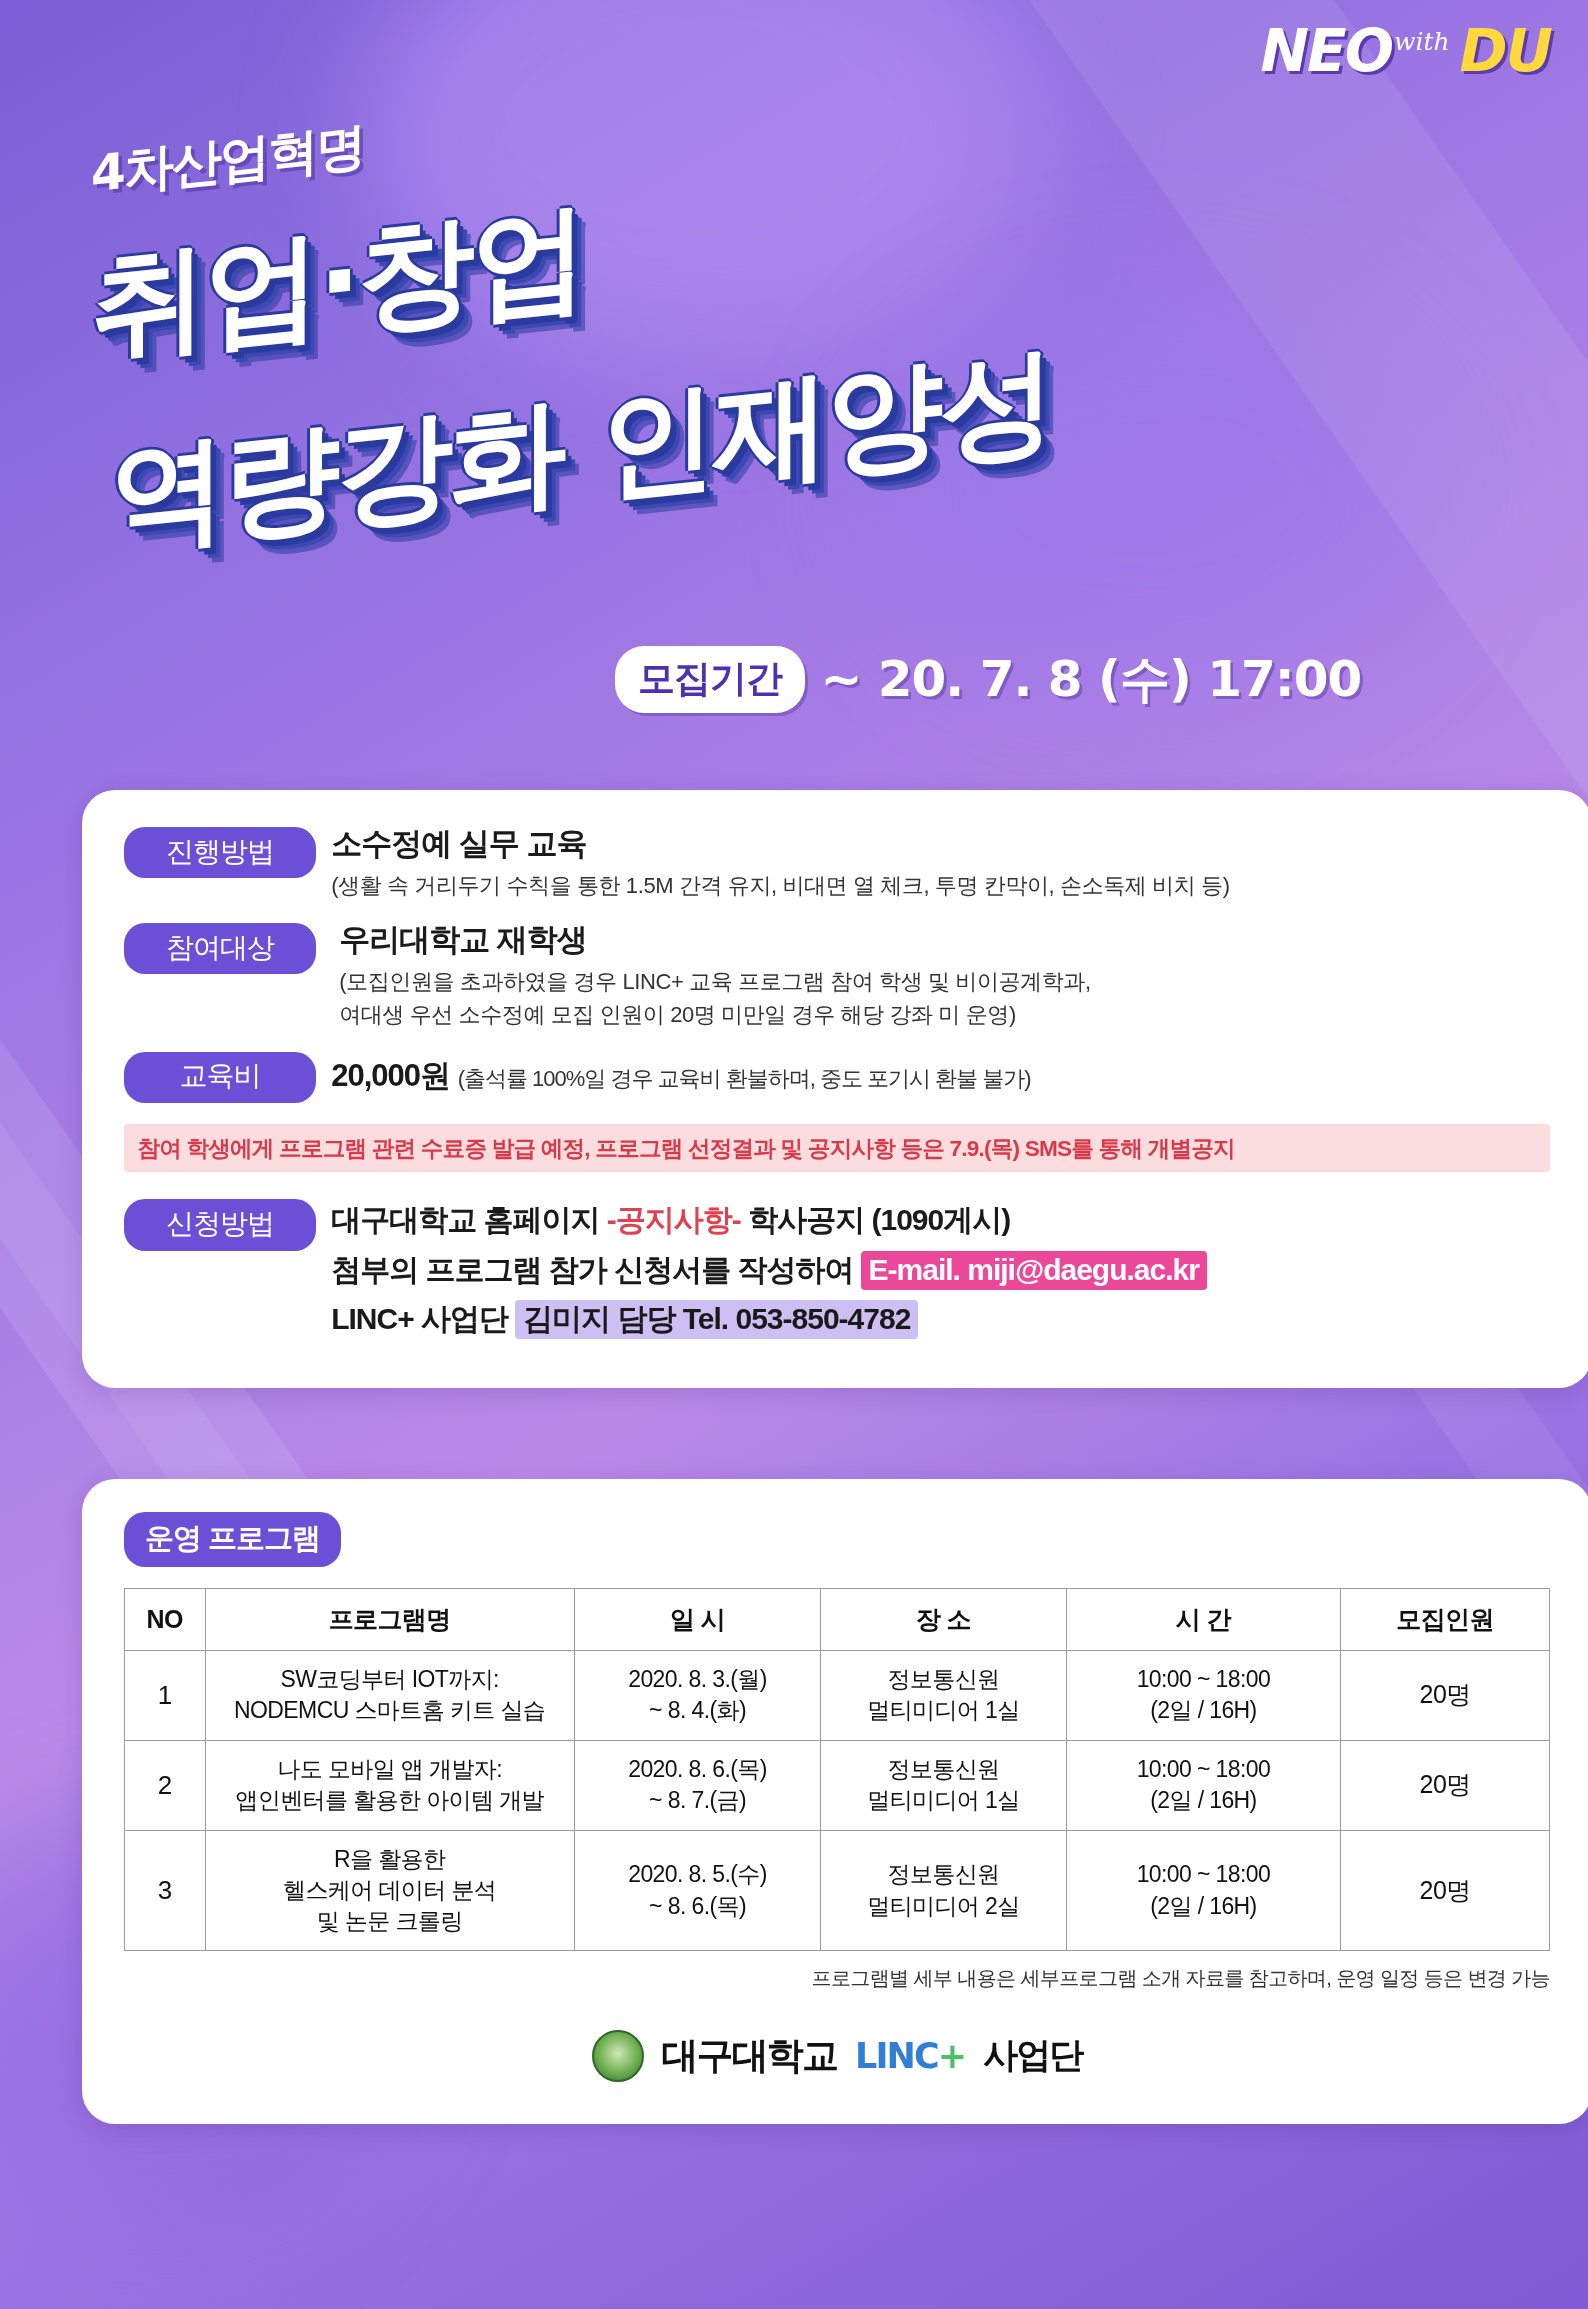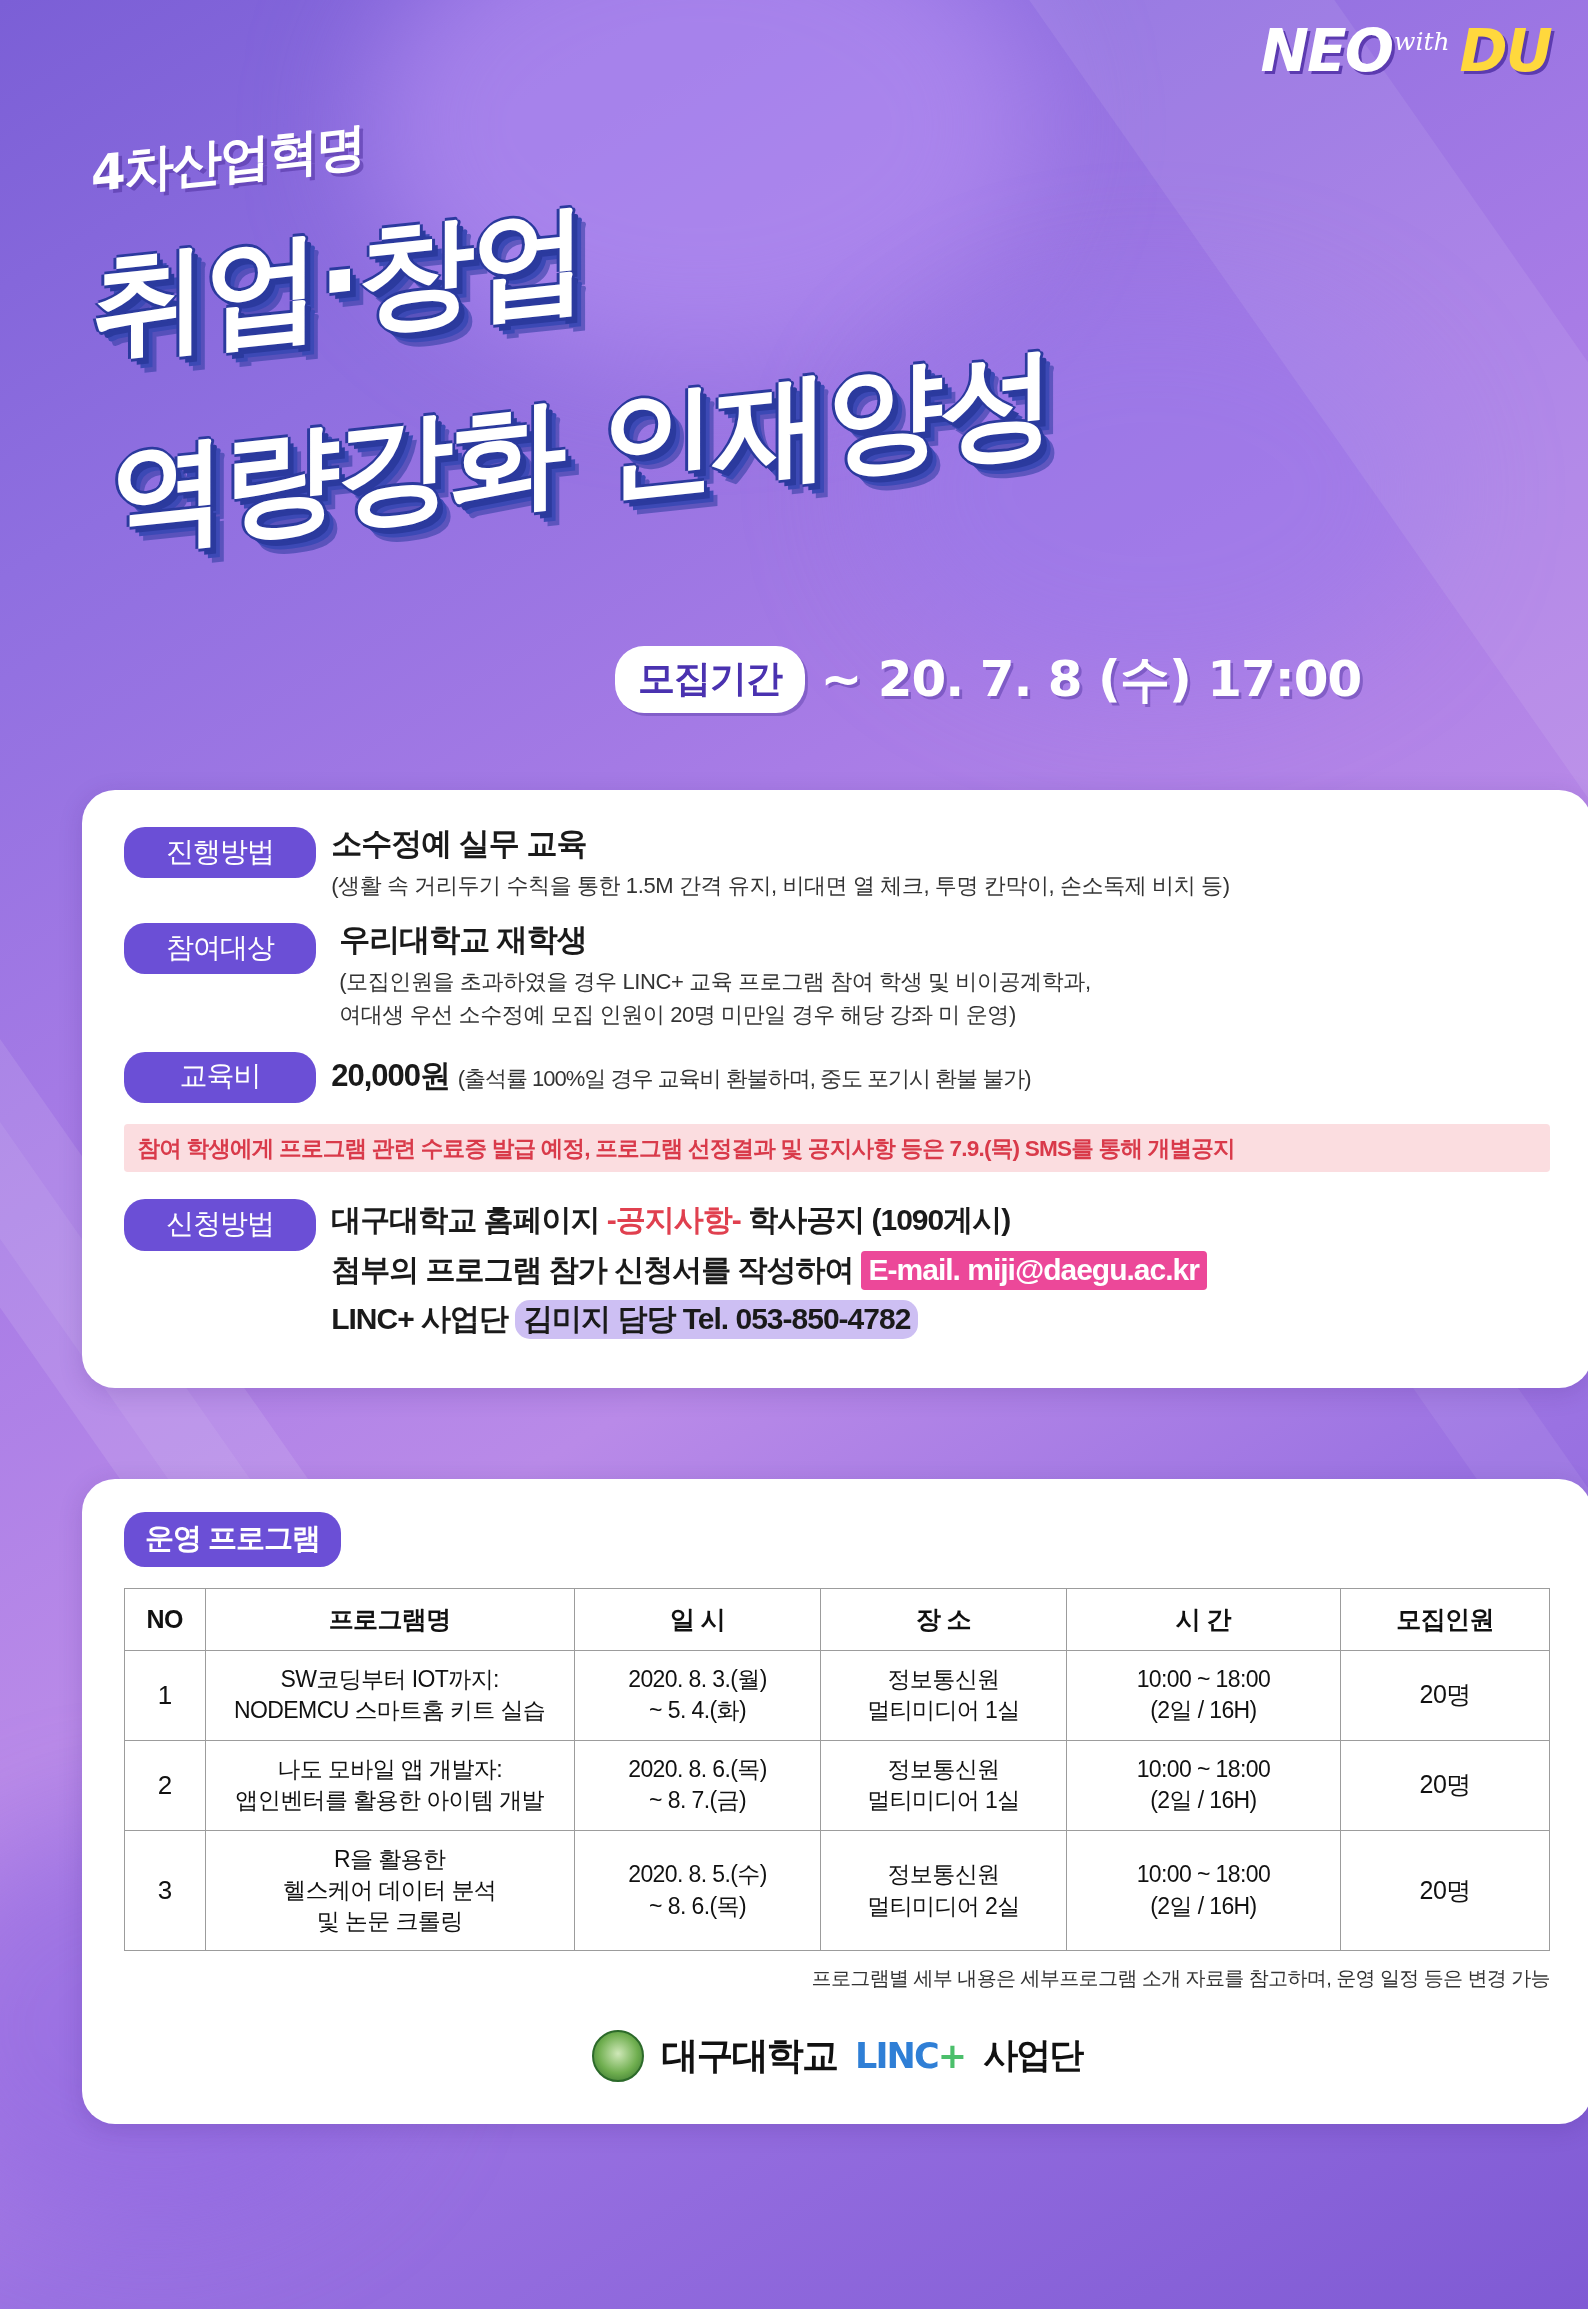--- a/index.html
+++ b/index.html
@@ -189,21 +189,21 @@
   .hl {
     background: #ec4899;
     color: #ffffff;
     padding: 1.9px 7.7px 3.8px;
     border-radius: 3.8px;
   }
   .hl-light {
     background: #cdbff3;
     color: #1a1a1a;
     padding: 1.9px 7.7px 3.8px;
-    border-radius: 15px;
+    border-radius: 4px;
   }
 
   
   .prog-title {
     display: inline-block;
     background: #6b4fd6;
     color: #fff;
     font-weight: bold;
     font-size: 29px;
     letter-spacing: -1px;
@@ -367,21 +367,21 @@
       </thead>
       <tbody>
         <tr>
           <td class="no">1</td>
           <td class="pname">
             <div>SW코딩부터 IOT까지:</div>
             <div>NODEMCU 스마트홈 키트 실습</div>
           </td>
           <td class="pdate">
             <div>2020. 8. 3.(월)</div>
-            <div>~ 5. 4.(화)</div>
+            <div>~ 8. 4.(화)</div>
           </td>
           <td class="ploc">
             <div>정보통신원</div>
             <div>멀티미디어 1실</div>
           </td>
           <td class="ptime">
             <div>10:00 ~ 18:00</div>
             <div>(2일 / 16H)</div>
           </td>
           <td class="pcap">20명</td>

